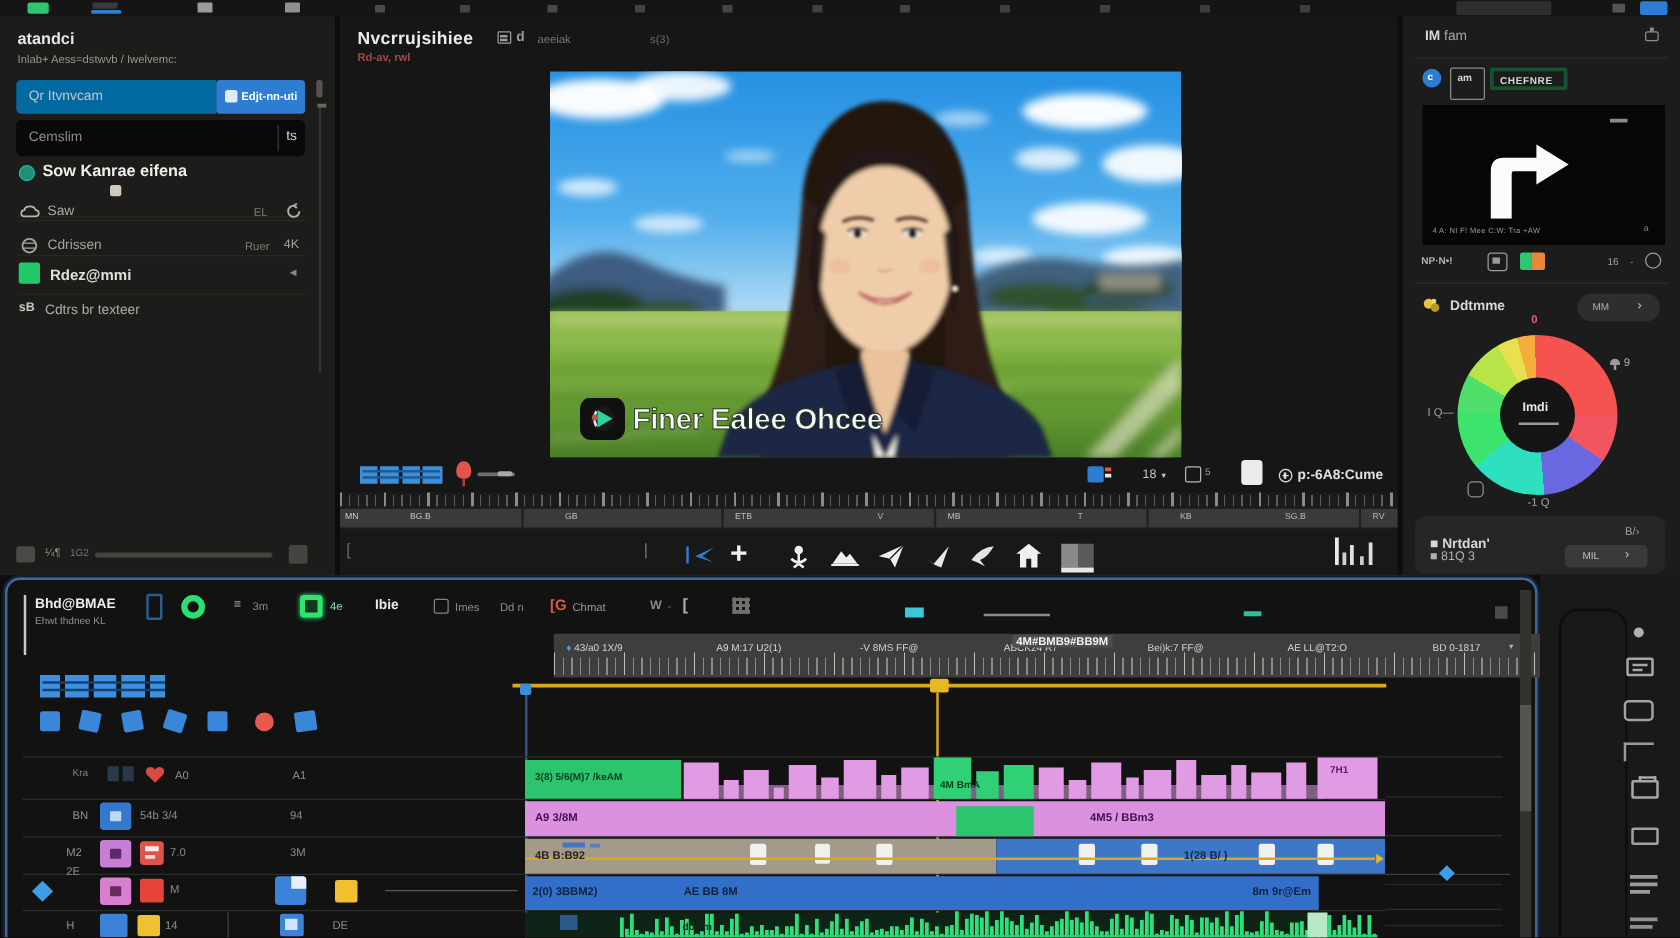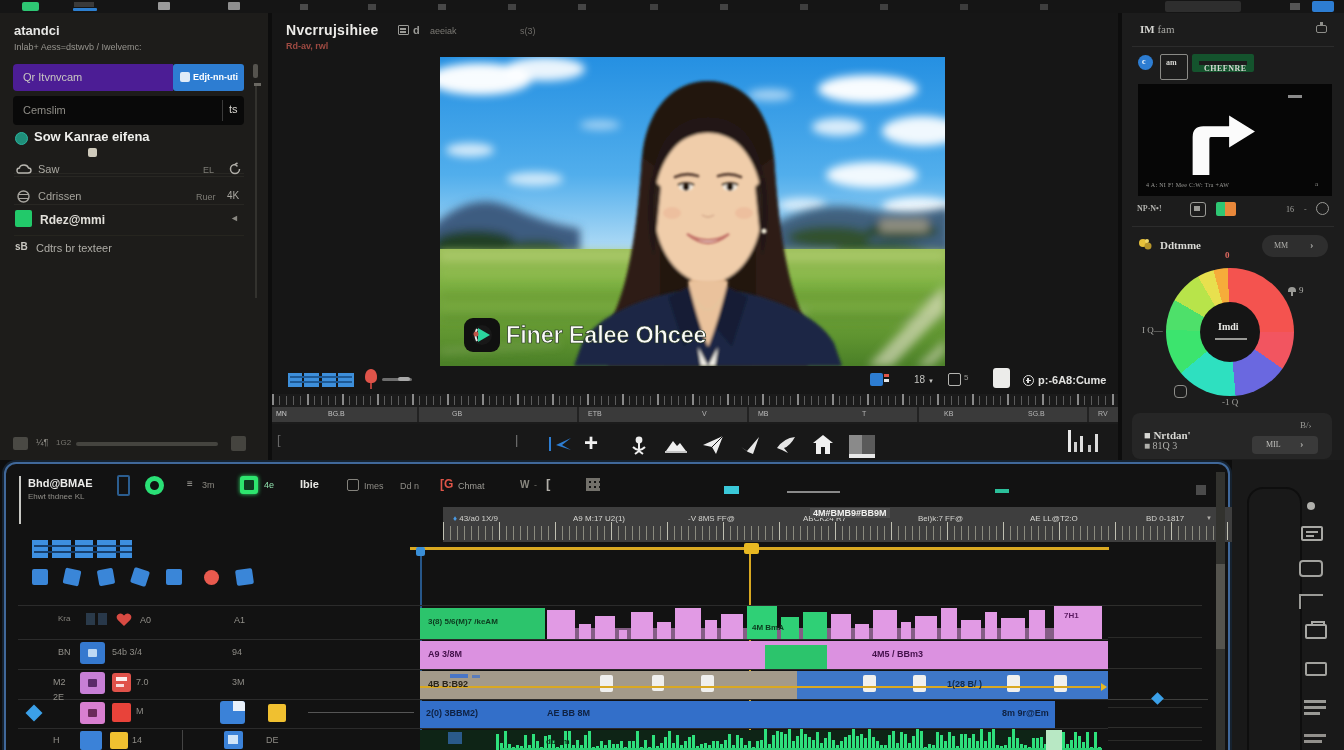--- a/index.html
+++ b/index.html
@@ -29,21 +29,21 @@
     <div class="abs" style="left:880px;top:4px;width:8px;height:6px;background:#404040;"></div>
     <div class="abs" style="left:960px;top:4px;width:8px;height:6px;background:#3c3c3c;"></div>
     <div class="abs" style="left:1040px;top:4px;width:8px;height:6px;background:#3e3e3e;"></div>
     <div class="abs" style="left:1165px;top:1px;width:76px;height:11px;background:#2e2e2e;border-radius:2px;"></div>
     <div class="abs" style="left:1290px;top:3px;width:10px;height:7px;background:#555;"></div>
     <div class="abs" style="left:1312px;top:1px;width:22px;height:11px;background:#2d7dd2;border-radius:2px;"></div>
   </div>
   <div id="leftpanel" class="abs" style="left:0;top:13px;width:268px;height:447px;background:#1d1c1a;">
     <div class="txt" style="left:14px;top:10px;font-size:13px;font-weight:bold;color:#e6e6e4;">atandci</div>
     <div class="txt" style="left:14px;top:29px;font-size:9px;color:#96948e;">Inlab+ Aess=dstwvb / Iwelvemc:</div>
-    <div class="abs" style="left:13px;top:51px;width:160px;height:27px;background:#4c1d95;border-radius:4px 0 0 4px;">
+    <div class="abs" style="left:13px;top:51px;width:160px;height:27px;background:#0369a1;border-radius:4px 0 0 4px;">
       <div class="txt" style="left:10px;top:7px;font-size:11px;color:#c9c7c2;">Qr Itvnvcam</div>
     </div>
     <div class="abs" style="left:173px;top:51px;width:71px;height:27px;background:#2d7dd2;border-radius:3px;">
       <div class="abs" style="left:7px;top:8px;width:10px;height:10px;background:#fff;border-radius:2px;opacity:.85;"></div>
       <div class="txt" style="left:20px;top:8px;font-size:9px;font-weight:bold;color:#fff;">Edjt-nn-uti</div>
     </div>
     <div class="abs" style="left:253px;top:51px;width:5px;height:14px;background:#55534e;border-radius:2px;"></div>
     <div class="abs" style="left:255px;top:70px;width:2px;height:215px;background:#33322e;"></div>
     <div class="abs" style="left:254px;top:70px;width:7px;height:3px;background:#6a6862;"></div>
     <div class="abs" style="left:13px;top:83px;width:231px;height:29px;background:#090909;border-radius:4px;">
@@ -291,31 +291,31 @@
           <path d="M11 1 L21 9 L18 9 L18 20 L13 20 L13 13 L9 13 L9 20 L4 20 L4 9 L1 9 Z" fill="#f0f0f0"></path>
         </svg>
       <div class="abs" style="left:577px;top:11px;width:26px;height:23px;background:linear-gradient(90deg,#8a8a8a 0 13px,#5a5a5a 13px);border-bottom:4px solid #e8e8e8;"></div>
       <div class="abs" style="left:796px;top:6px;width:3px;height:22px;background:#e8e8e8;"></div>
       <div class="abs" style="left:802px;top:18px;width:3px;height:10px;background:#d0d0d0;"></div>
       <div class="abs" style="left:808px;top:12px;width:3px;height:16px;background:#e0e0e0;"></div>
       <div class="abs" style="left:816px;top:21px;width:3px;height:7px;background:#c8c8c8;"></div>
       <div class="abs" style="left:823px;top:10px;width:3px;height:18px;background:#dcdcdc;"></div>
     </div>
   </div>
-  <div id="rightpanel" class="abs" style="left:1122px;top:13px;width:222px;height:447px;background:#1c1c1c;font-family:Liberation Serif, serif;">
+  <div id="rightpanel" class="abs" style="left:1122px;top:13px;width:222px;height:447px;background:#1c1c1c;">
     <div class="txt" style="left:18px;top:10px;font-size:11px;font-weight:bold;color:#d6d6d2;">IM <span style="font-weight:normal;color:#a8a8a4;">fam</span></div>
     <div class="abs" style="left:194px;top:12px;width:11px;height:8px;border:1.5px solid #8e8e8a;border-radius:2px;"></div>
       <div class="abs" style="left:198px;top:9px;width:3px;height:3px;background:#8e8e8a;"></div>
     <div class="abs" style="left:10px;top:33px;width:202px;height:1px;background:#2c2c2c;"></div>
     <div class="abs" style="left:16px;top:42px;width:15px;height:15px;background:#2d7dd2;border-radius:50%;"></div>
     <div class="txt" style="left:20px;top:44px;font-size:8px;color:#fff;font-weight:bold;">c</div>
     <div class="abs" style="left:38px;top:41px;width:28px;height:26px;border:1px solid #8a8a86;border-radius:2px;">
       <div class="txt" style="left:5px;top:3px;font-size:8px;font-weight:bold;color:#d8d8d4;">am</div>
     </div>
-    <div class="abs" style="left:70px;top:41px;width:62px;height:18px;border:7px solid #14532d;border-radius:2px;">
+    <div class="abs" style="left:70px;top:41px;width:62px;height:18px;border:3px solid #14532d;border-radius:2px;">
       <div class="txt" style="left:5px;top:3px;font-size:8px;font-weight:bold;color:#d8d8d4;letter-spacing:.5px;">CHEFNRE</div>
     </div>
 
     <div class="abs" style="left:16px;top:71px;width:194px;height:112px;background:#060606;">
       <svg class="abs" style="left:44px;top:30px;" width="76" height="61" viewBox="0 0 100 80">
         <path d="M14 80 L14 30 Q14 16 28 16 L62 16 L62 2 L96 23 L62 44 L62 30 L38 30 Q36 30 36 33 L36 80 Z" fill="#fbfbfb"></path>
       </svg>
       <div class="txt" style="left:8px;top:98px;font-size:6px;color:#9a9a96;letter-spacing:.3px;">4 A: NI F! Mee C:W: Tra +AW</div>
       <div class="txt" style="left:177px;top:96px;font-size:7px;color:#8a8a86;">a</div>
       <div class="abs" style="left:150px;top:11px;width:14px;height:3px;background:#8a8a8a;"></div>

